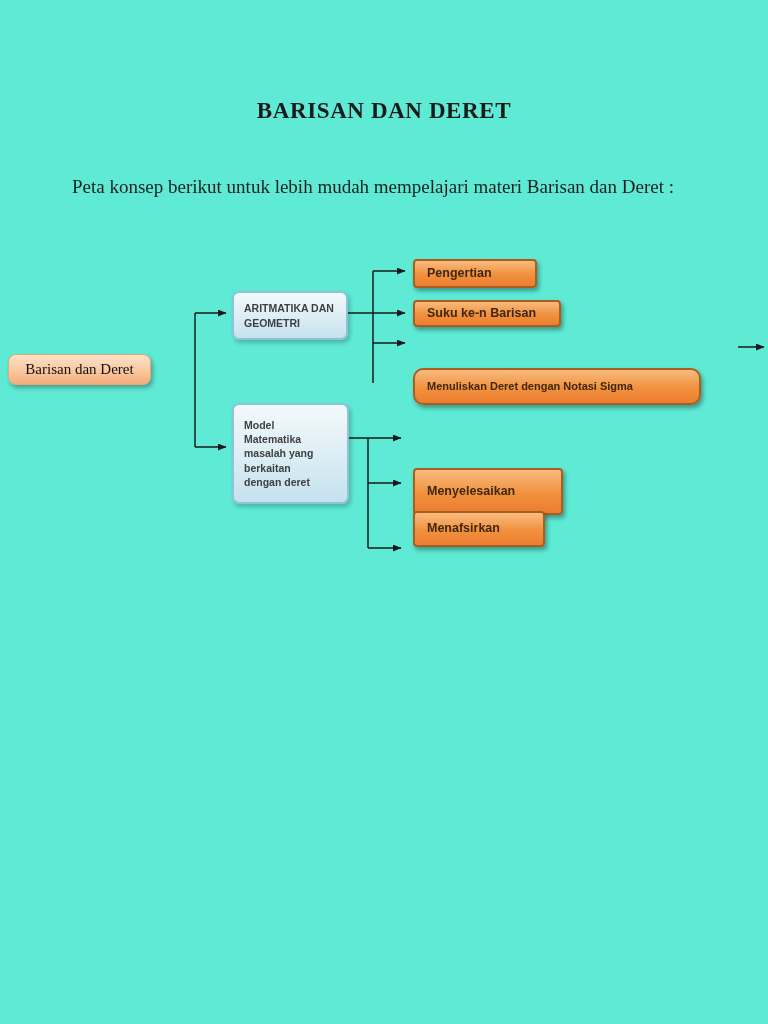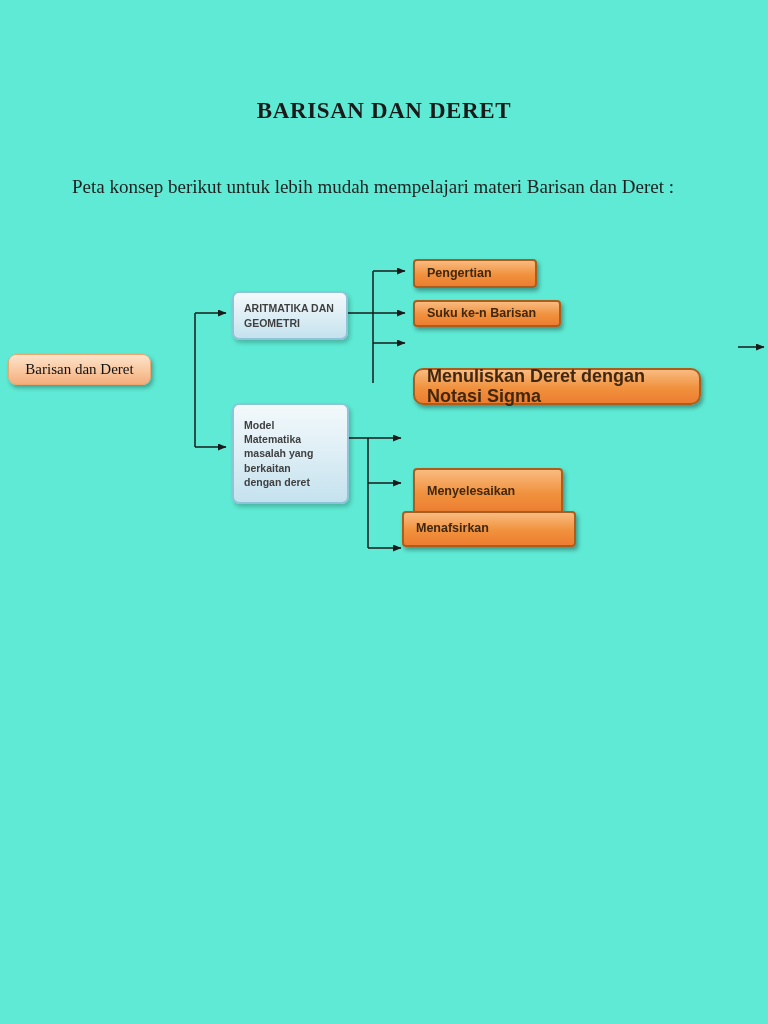--- a/index.html
+++ b/index.html
@@ -116,24 +116,24 @@
 berkaitan
 dengan deret</span>
   </div>
 
   <div class="node topic" style="left:413px;top:259px;width:124px;height:29px">
     <span class="lbl">Pengertian</span>
   </div>
   <div class="node topic" style="left:413px;top:300px;width:148px;height:27px">
     <span class="lbl">Suku ke-n Barisan</span>
   </div>
-  <div class="node topic" style="left:413px;top:368px;width:288px;height:37px;border-radius:10px;font-size:18px">
+  <div class="node topic" style="left:413px;top:368px;width:288px;height:37px;border-radius:10px;font-size:11px">
     <span class="lbl">Menuliskan Deret dengan Notasi Sigma</span>
   </div>
 
   <div class="node topic" style="left:413px;top:468px;width:150px;height:47px">
     <span class="lbl">Menyelesaikan</span>
   </div>
-  <div class="node topic" style="left:402px;top:511px;width:174px;height:36px">
+  <div class="node topic" style="left:413px;top:511px;width:132px;height:36px">
     <span class="lbl">Menafsirkan</span>
   </div>
 
 </div>
 
 </body></html>

